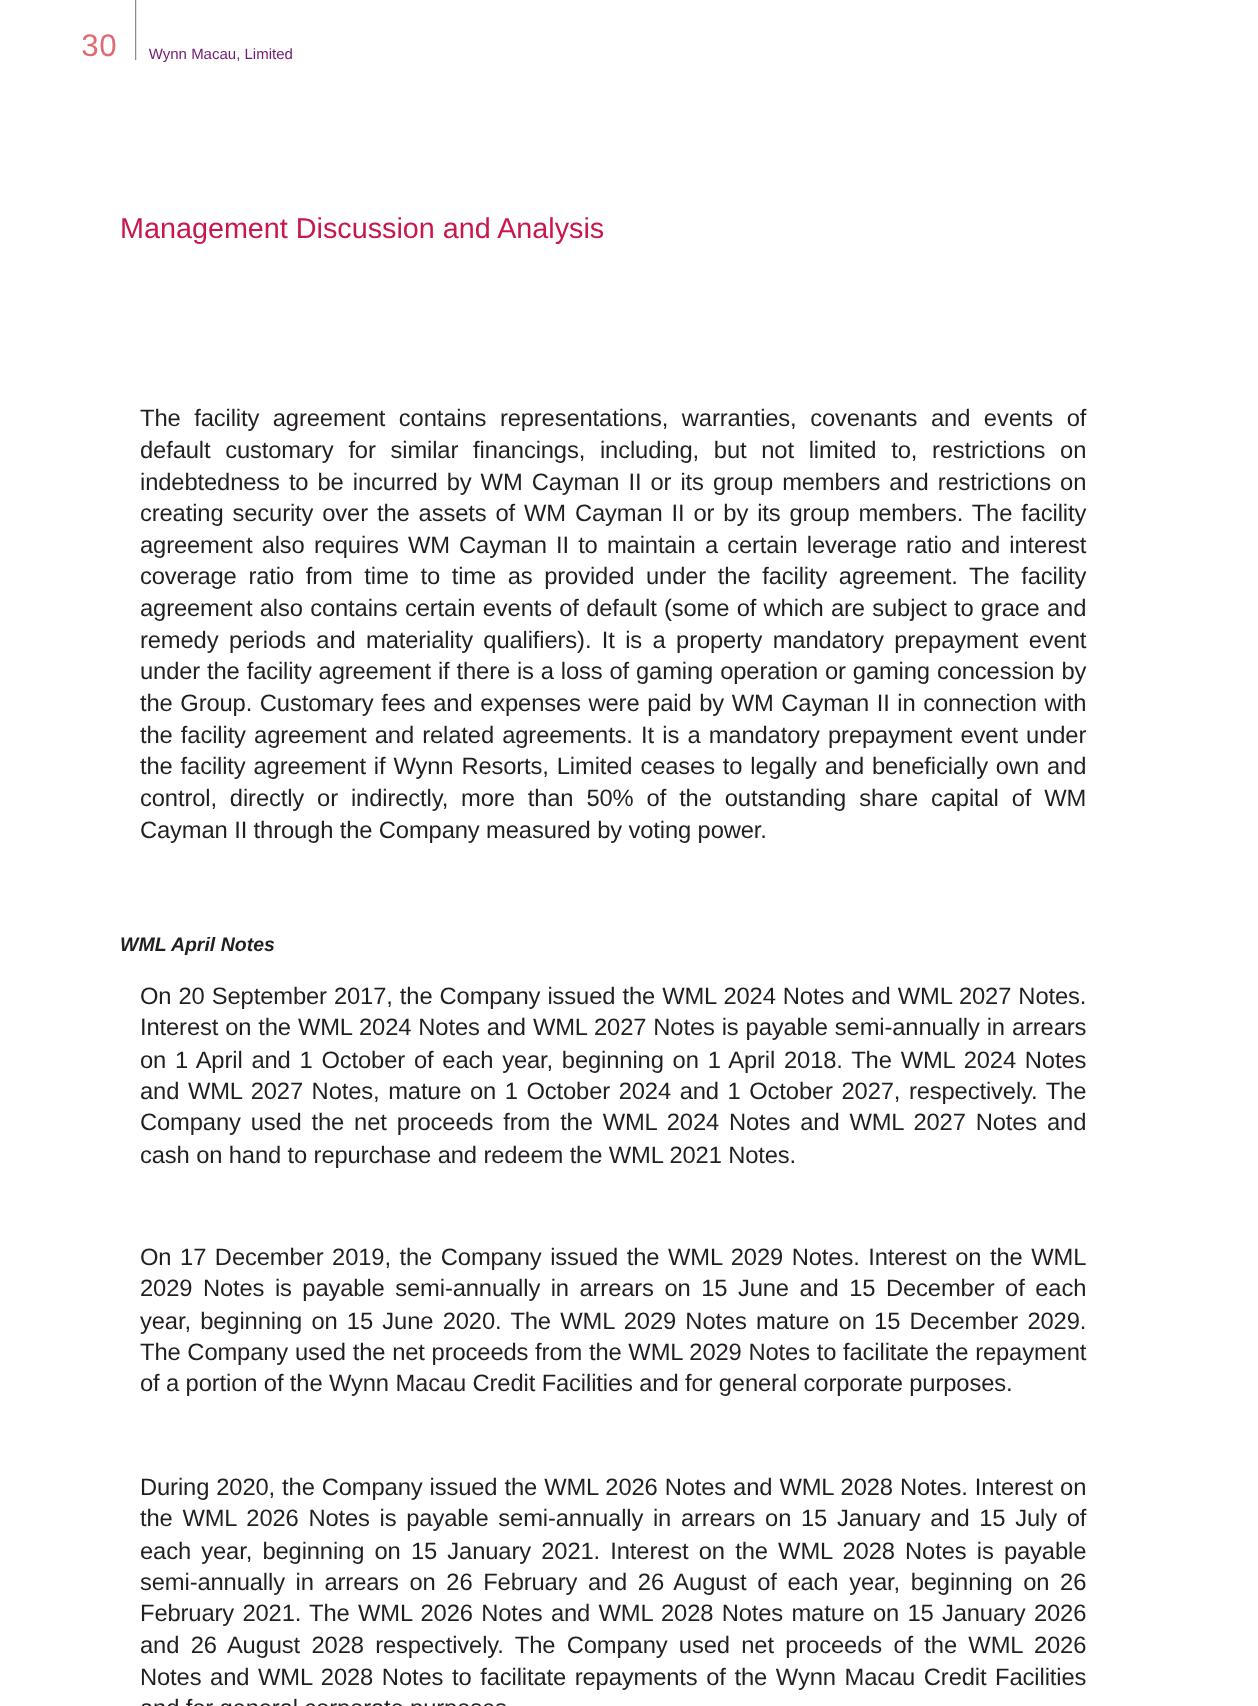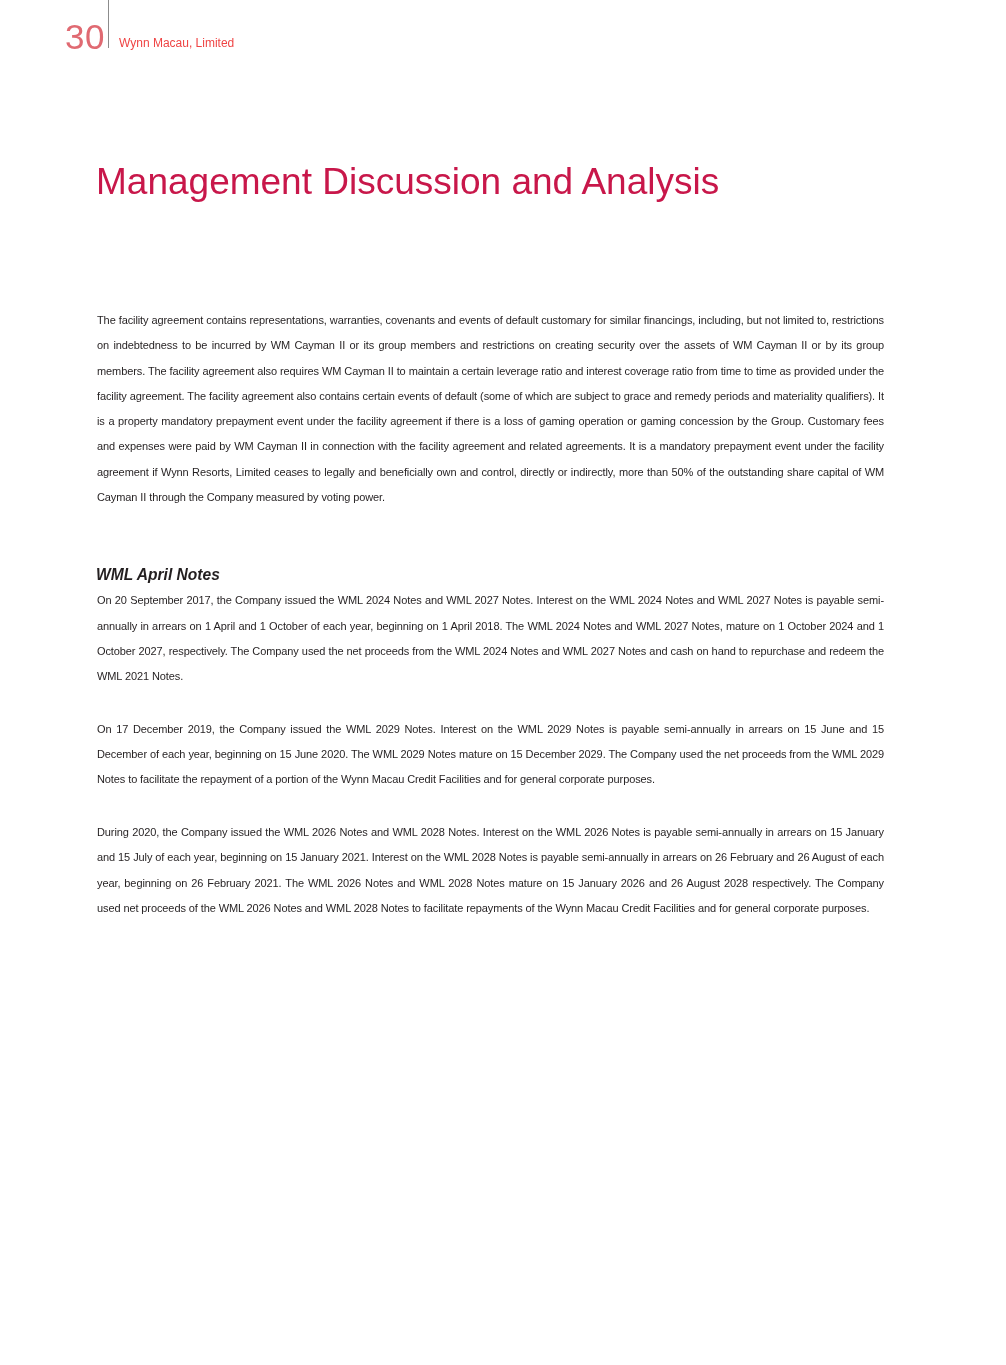--- a/index.html
+++ b/index.html
@@ -19,61 +19,61 @@
       position: absolute;
       left: 0;
       top: 0;
       width: 1006px;
       height: 60px;
     }
     .page-number {
       position: absolute;
       left: 65px;
       top: 20px;
-      font-size: 35px;
+      font-size: 25px;
       line-height: 34px;
       color: #e06a72;
       font-weight: normal;
       letter-spacing: 0.5px;
     }
     .header-rule {
       position: absolute;
       left: 108px;
       top: 0;
       width: 1px;
       height: 48px;
       background: #8c8c8c;
     }
     .company-name {
       position: absolute;
       left: 119px;
       top: 35px;
       font-size: 12px;
       line-height: 16px;
-      color: #ef4444;
+      color: #701a75;
     }
     .section-title {
       position: absolute;
       left: 96px;
       top: 164px;
       margin: 0;
-      font-size: 37px;
+      font-size: 23px;
       line-height: 36px;
       font-weight: normal;
       color: #c8174a;
     }
     .content {
       position: absolute;
       left: 96px;
       top: 307px;
       width: 789px;
     }
     .para {
-      margin: 1px;
-      font-size: 11px;
+      margin: 16px;
+      font-size: 19px;
       line-height: 25.3px;
       text-align: justify;
       text-align-last: left;
       letter-spacing: -0.1px;
     }
     .gap {
       height: 25.3px;
     }
     .subheading {
       margin: 0;

